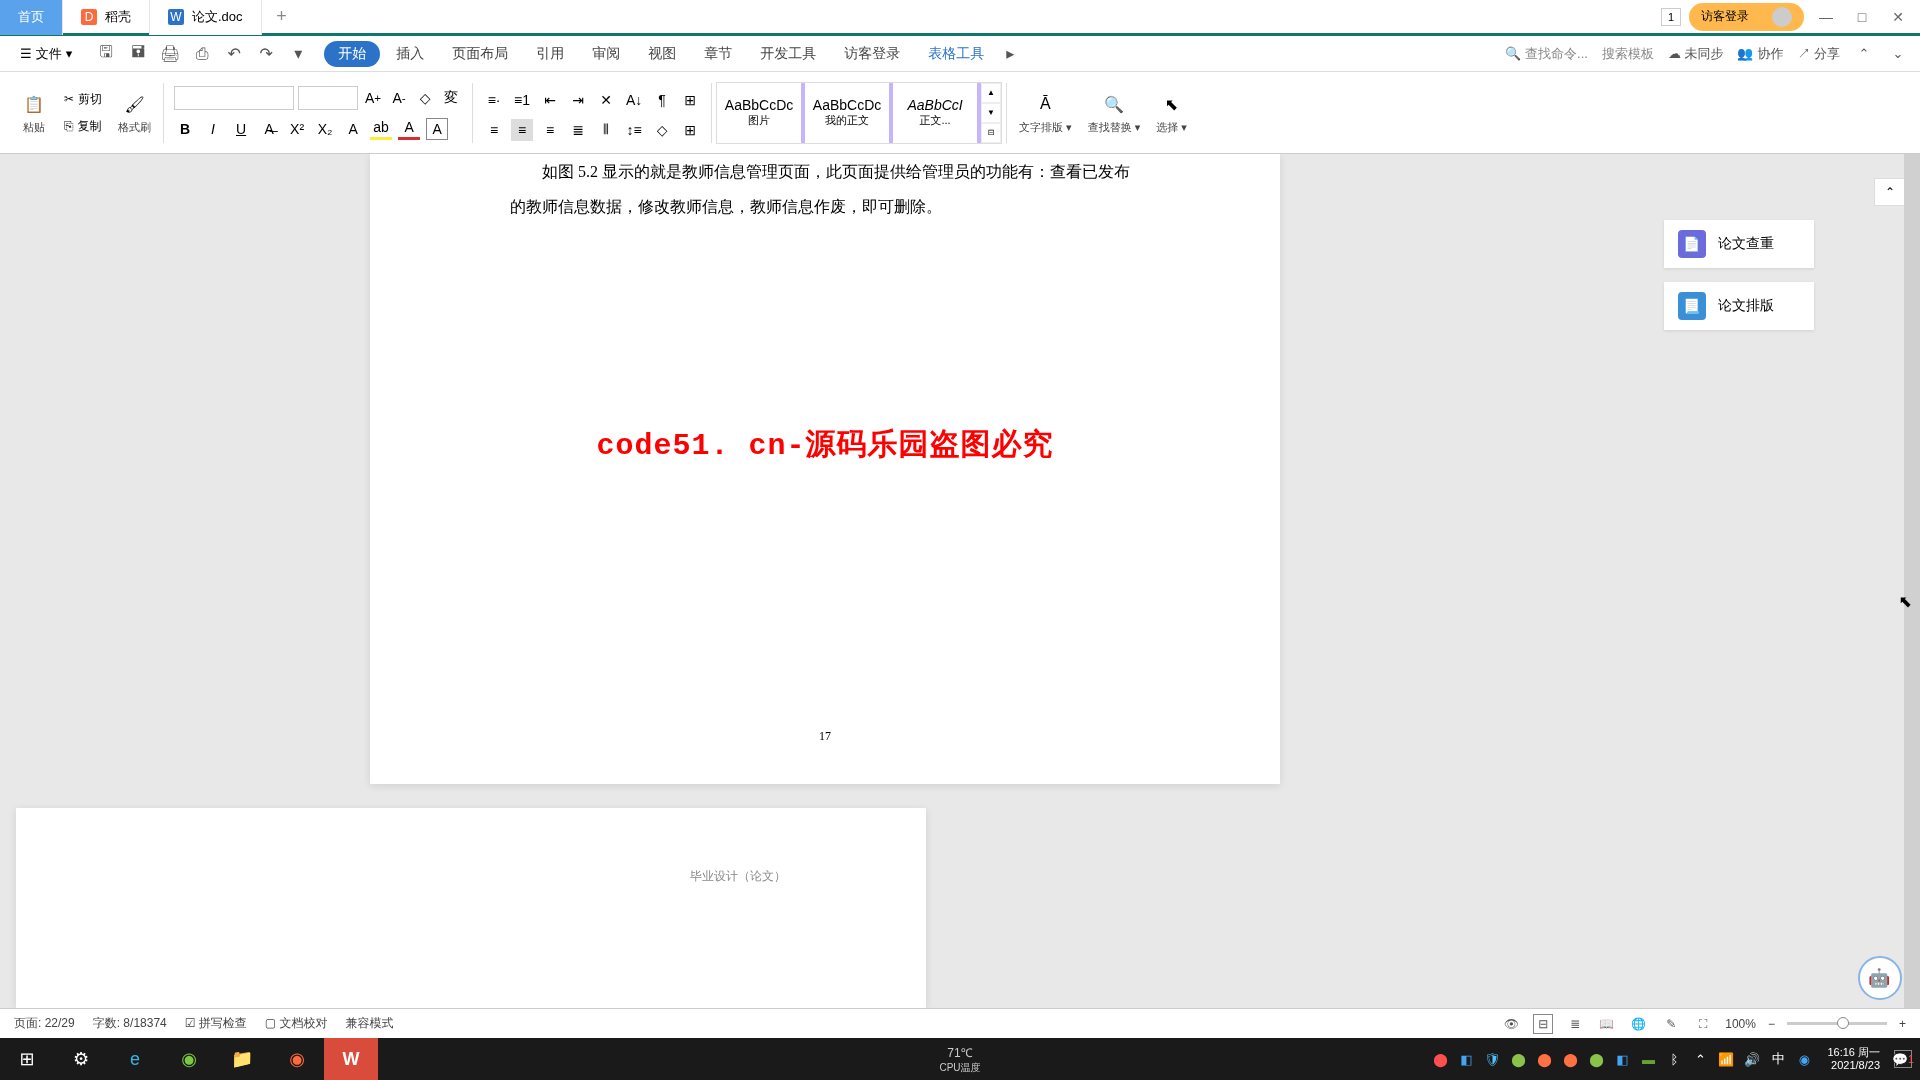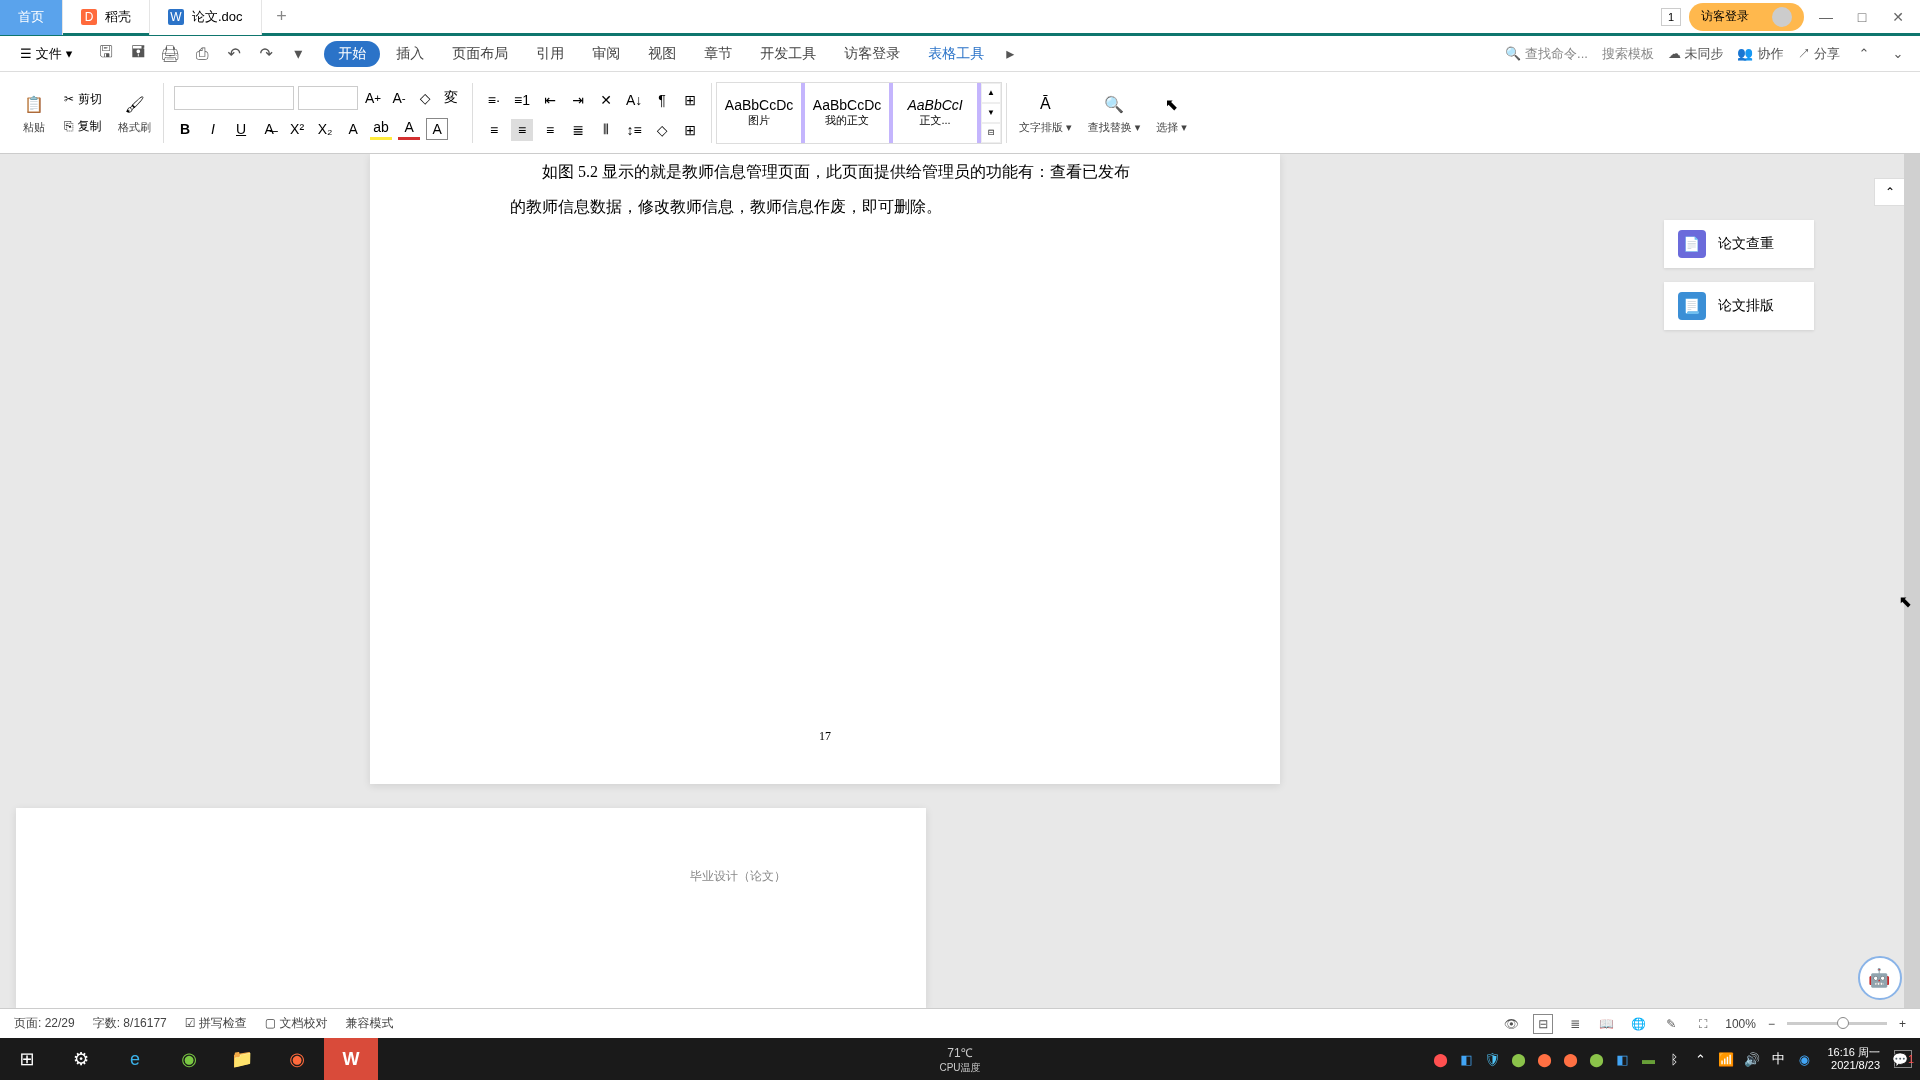--- a/index.html
+++ b/index.html
@@ -299,20 +299,21 @@
   <div class="ribbon-group">
     <div class="ribbon-icon-lg">⬉</div>
     <div class="ribbon-label"><span>选择</span> ▾</div>
   </div>
 </div>
 
 <div class="doc-area">
   <div class="doc-scroll">
     <div class="page page1">
       <div class="body-text">如图 5.2 显示的就是教师信息管理页面，此页面提供给管理员的功能有：查看已发布的教师信息数据，修改教师信息，教师信息作废，即可删除。</div>
+      <div class="watermark-overlay">code51. cn-源码乐园盗图必究</div>
       <div class="page-num">17</div>
     </div>
     <div class="page page2">
       <div class="page-header-right">毕业设计（论文）</div>
     </div>
   </div>
   <div class="side-panel">
     <div class="side-toggle">⌃</div>
     <div class="side-card">
       <div class="side-icon purple">📄</div>
@@ -323,21 +324,21 @@
       <span>论文排版</span>
     </div>
   </div>
 </div>
 <div class="right-edge"></div>
 <div class="floating-bubble">🤖</div>
 <div class="cursor-arrow">⬉</div>
 
 <div class="statusbar">
   <span>页面: 22/29</span>
-  <span>字数: 8/16177</span>
+  <span>字数: 8/18374</span>
   <span>☑ <span>拼写检查</span></span>
   <span>▢ <span>文档校对</span></span>
   <span>兼容模式</span>
   <div class="status-right">
     <span class="qicon">👁</span>
     <span class="qicon" style="border:1px solid #888;padding:1px 3px">⊟</span>
     <span class="qicon">≣</span>
     <span class="qicon">📖</span>
     <span class="qicon">🌐</span>
     <span class="qicon">✎</span>

